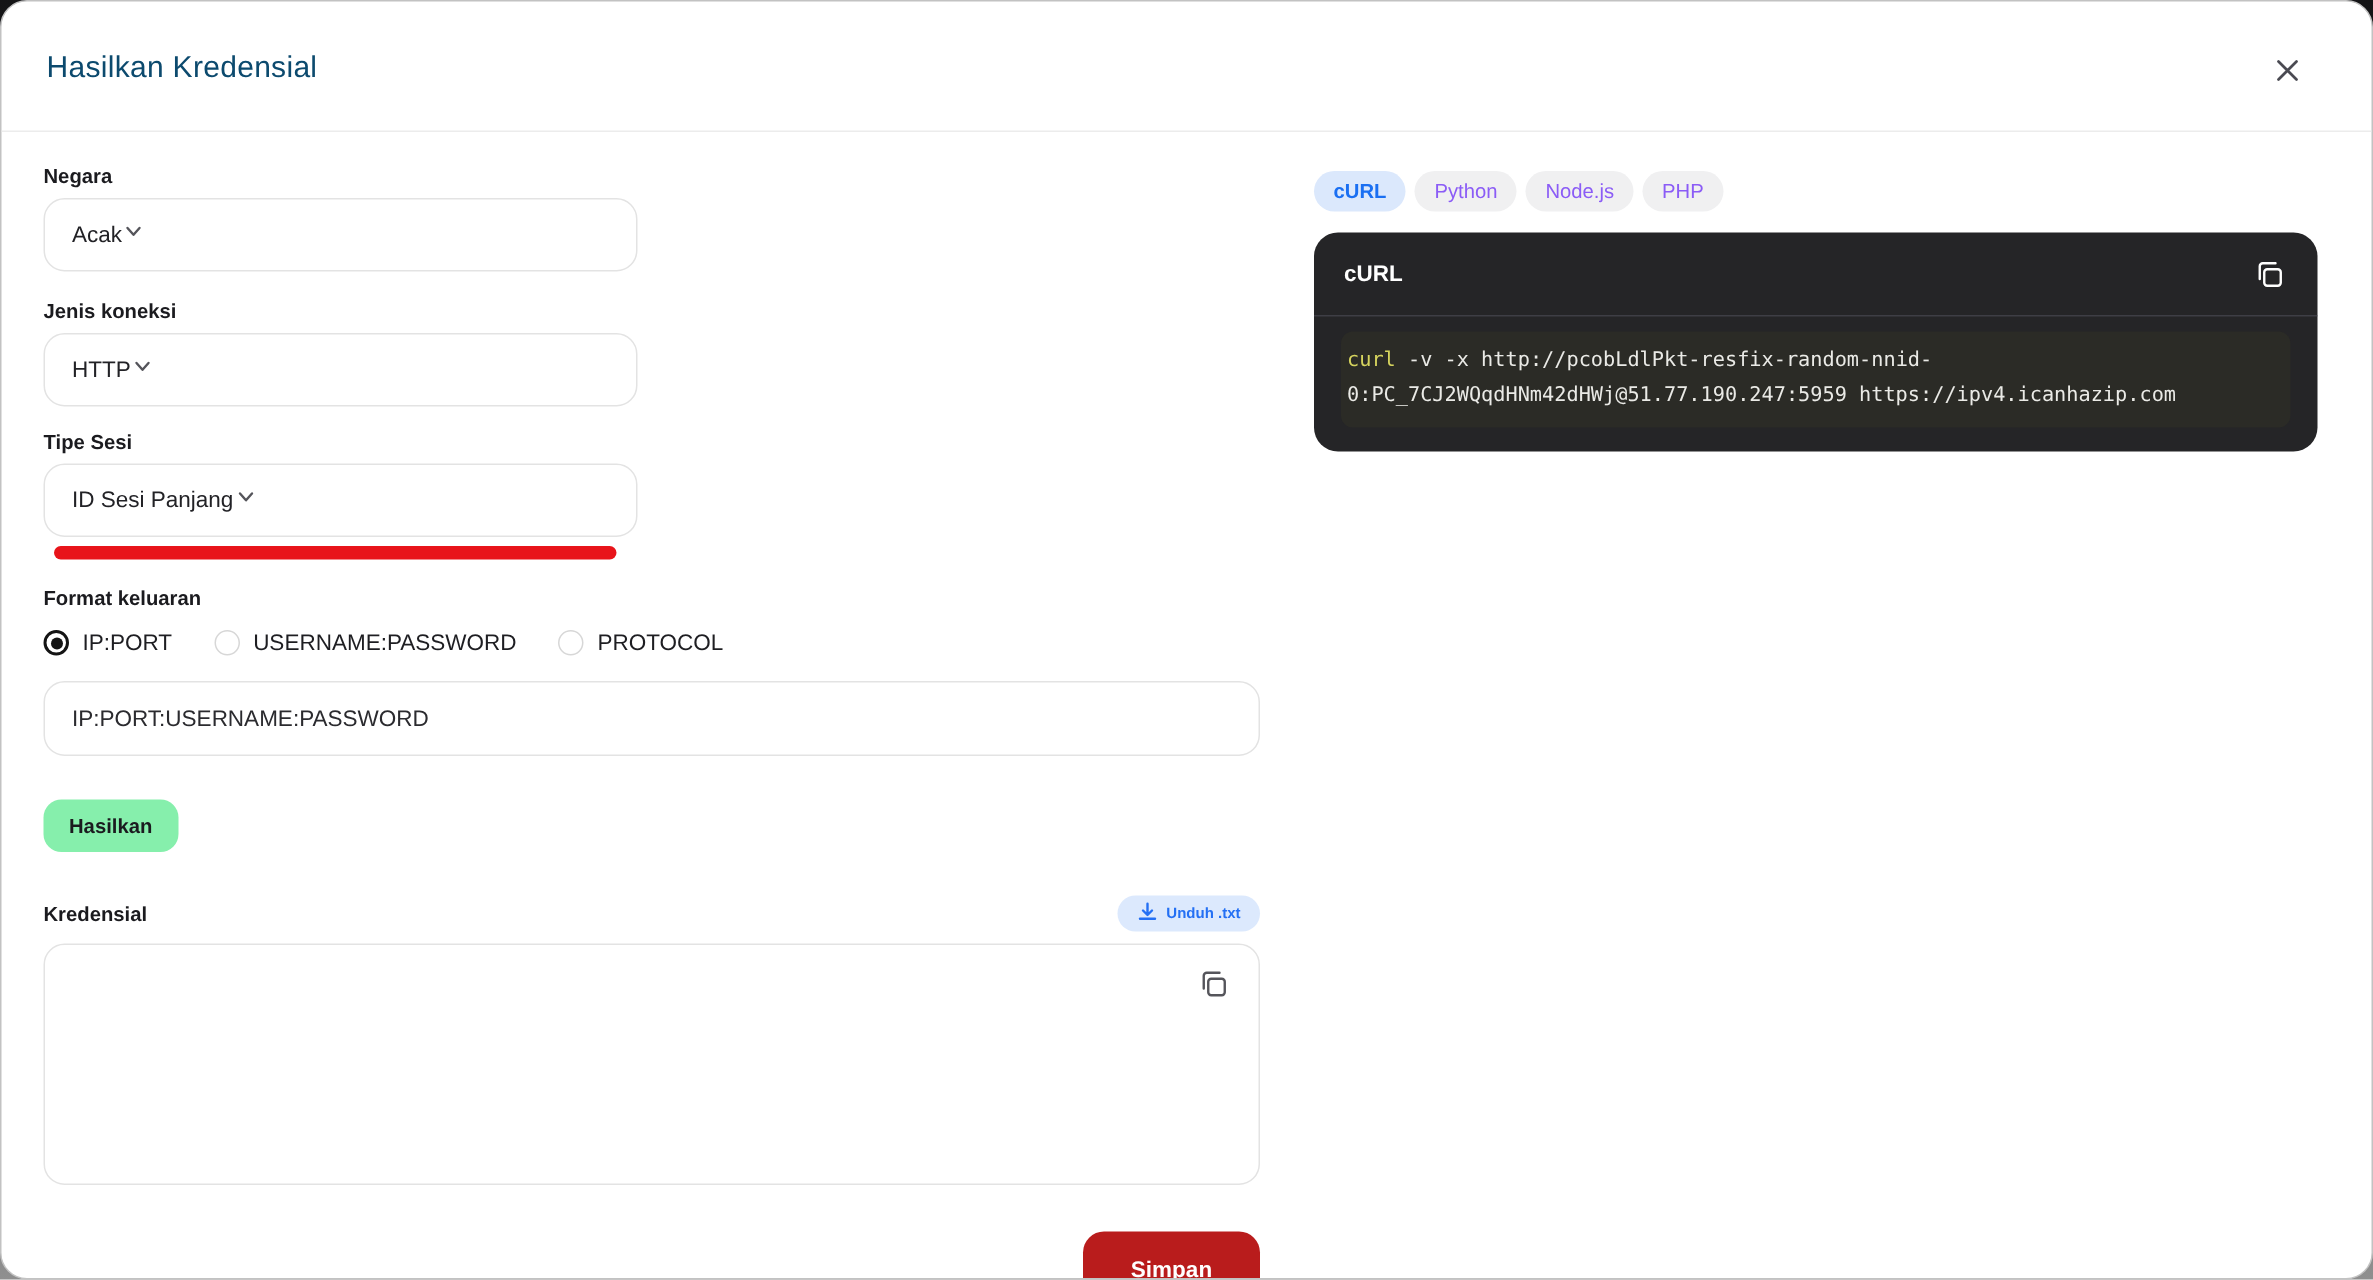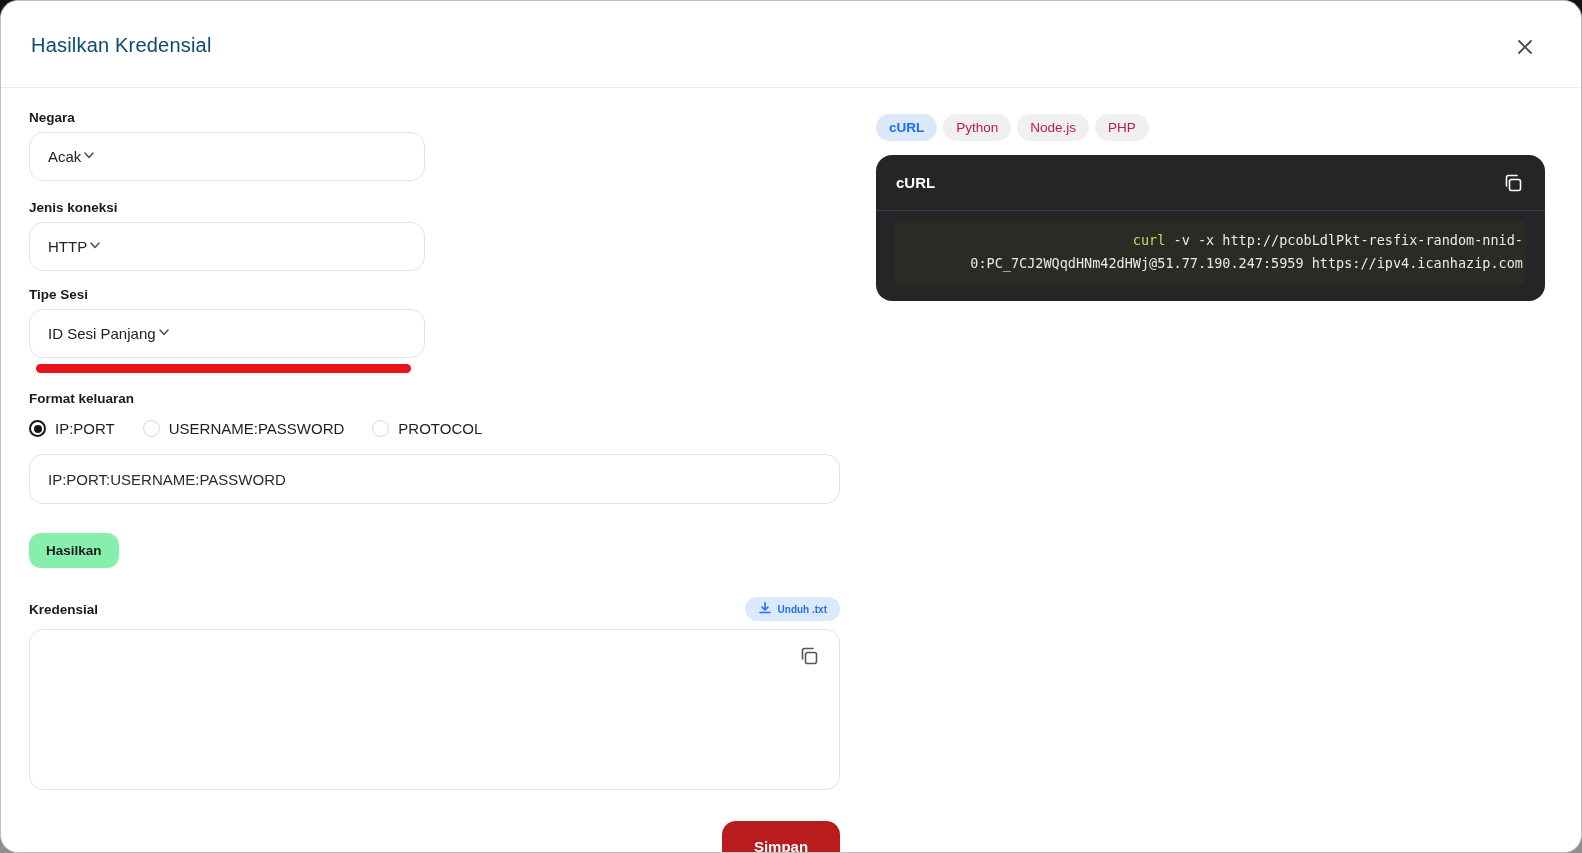--- a/index.html
+++ b/index.html
@@ -110,38 +110,37 @@
     width:118px; height:50px; background:#b91c1c; color:#fff;
     border:none; border-radius:14px; font-size:15px; font-weight:700;
     cursor:pointer; font-family:"Liberation Sans", sans-serif;
   }
 
   
   .tabs { margin-top:26px; display:flex; gap:6px; }
   .tab {
     height:27px; padding:0 13px; border-radius:999px; border:none;
     display:flex; align-items:center; font-size:13.5px; cursor:pointer;
-    background:#f0f0f1; color:#be185d; font-family:"Liberation Sans", sans-serif;
+    background:#f0f0f1; color:#8b5cf6; font-family:"Liberation Sans", sans-serif;
   }
   .tab.active { background:#dbe8fc; color:#1a6ff2; font-weight:600; }
 
   .code-card {
     margin-top:14px; width:669px; background:#252527; border-radius:16px;
     overflow:hidden;
   }
   .code-card-header {
     height:56px; display:flex; align-items:center; justify-content:space-between;
     padding:0 20px; border-bottom:1px solid #3e3e45;
   }
   .code-card-title { font-size:15px; font-weight:700; color:#ffffff; }
   .code-copy-btn { width:24px; height:24px; background:none; border:none; cursor:pointer; padding:0; }
   .code-body {
     margin:10px 18px 16px 18px; background:#2b2b26; border-radius:8px;
     padding:8px 4px 10px 4px;
-    text-align:right;
   }
   .code-line {
     font-family:"DejaVu Sans Mono","Liberation Mono",monospace;
     font-size:13.5px; line-height:23px; color:#eaeae6; white-space:pre;
   }
   .code-keyword { color:#d6d45e; }
 </style>
 </head>
 <body>
 

